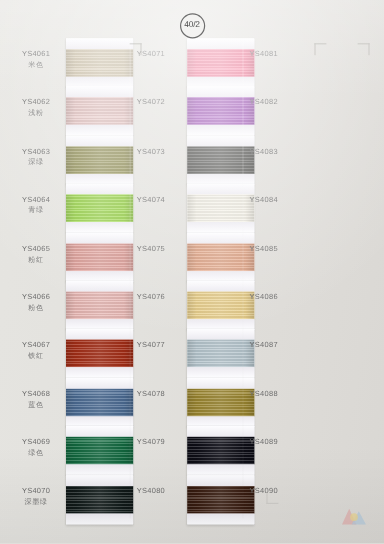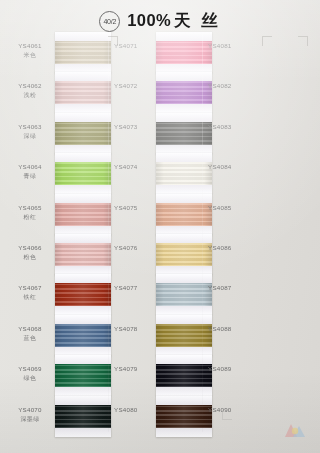--- a/index.html
+++ b/index.html
@@ -142,23 +142,20 @@
 </style>
 </head>
 <body>
 
 <div id="card">
 
   <div id="header">
     <div id="badge">
       <span class="frac">40/2</span>
     </div>
-    <div id="title">
-      <span>100%</span><span class="cn">天 丝</span>
-    </div>
   </div>
 
   <div class="corner c-tl">
       <i class="h"></i>
       <i class="v"></i>
     </div>
   <div class="corner c-tr2">
       <i class="h"></i>
       <i class="v"></i>
     </div>

